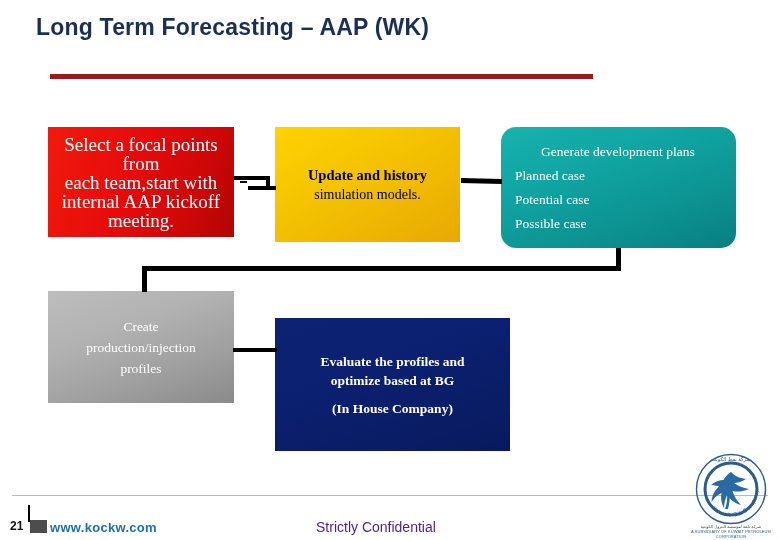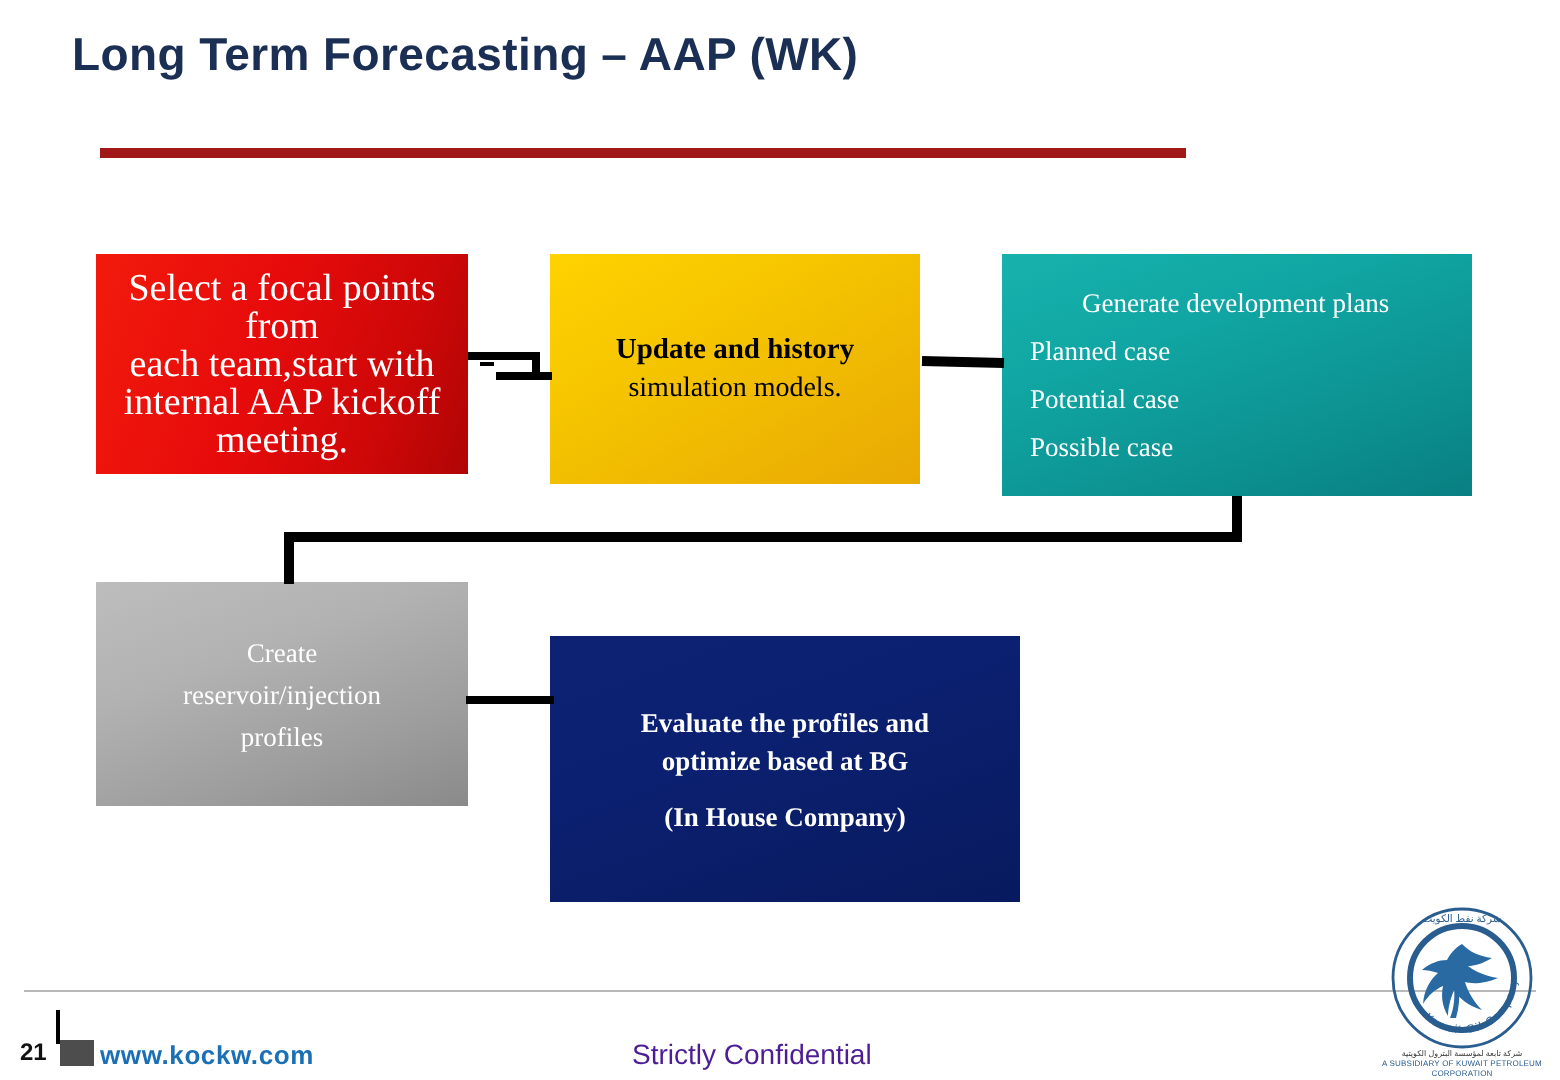--- a/index.html
+++ b/index.html
@@ -84,20 +84,21 @@
   .box-teal {
     left: 501px;
     top: 127px;
     width: 235px;
     height: 121px;
     background: linear-gradient(160deg, #18b2ad 0%, #10a5a2 35%, #0c9190 72%, #097f82 100%);
     text-align: left;
     font-size: 13.5px;
     line-height: 24px;
     padding: 0 14px;
+    border-radius: 15px;
   }
   .box-teal .heading { text-indent: 26px; }
 
   .box-gray {
     left: 48px;
     top: 291px;
     width: 186px;
     height: 112px;
     background: linear-gradient(160deg, #bdbdbd 0%, #b2b2b2 35%, #9d9d9d 72%, #8a8a8a 100%);
     text-align: center;
@@ -247,21 +248,21 @@
 
   <div class="box box-teal">
     <span class="line heading">Generate development plans</span>
     <span class="line">Planned case</span>
     <span class="line">Potential case</span>
     <span class="line">Possible case</span>
   </div>
 
   <div class="box box-gray">
     <span class="line">Create</span>
-    <span class="line">reservoir/injection</span>
+    <span class="line">production/injection</span>
     <span class="line">profiles</span>
   </div>
 
   <div class="box box-navy">
     <span class="line">Evaluate the profiles and</span>
     <span class="line">optimize based at BG</span>
     <span class="gap"></span>
     <span class="line">(In House Company)</span>
   </div>
 

